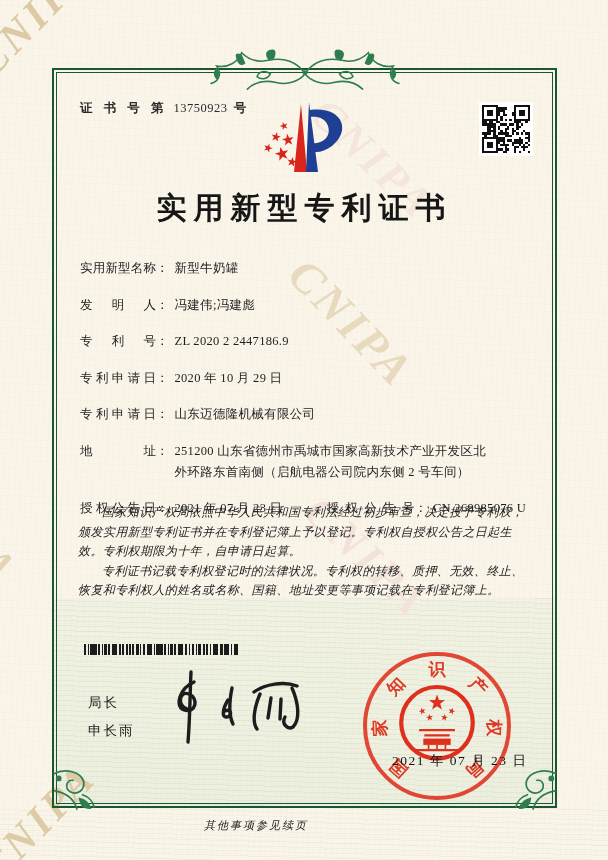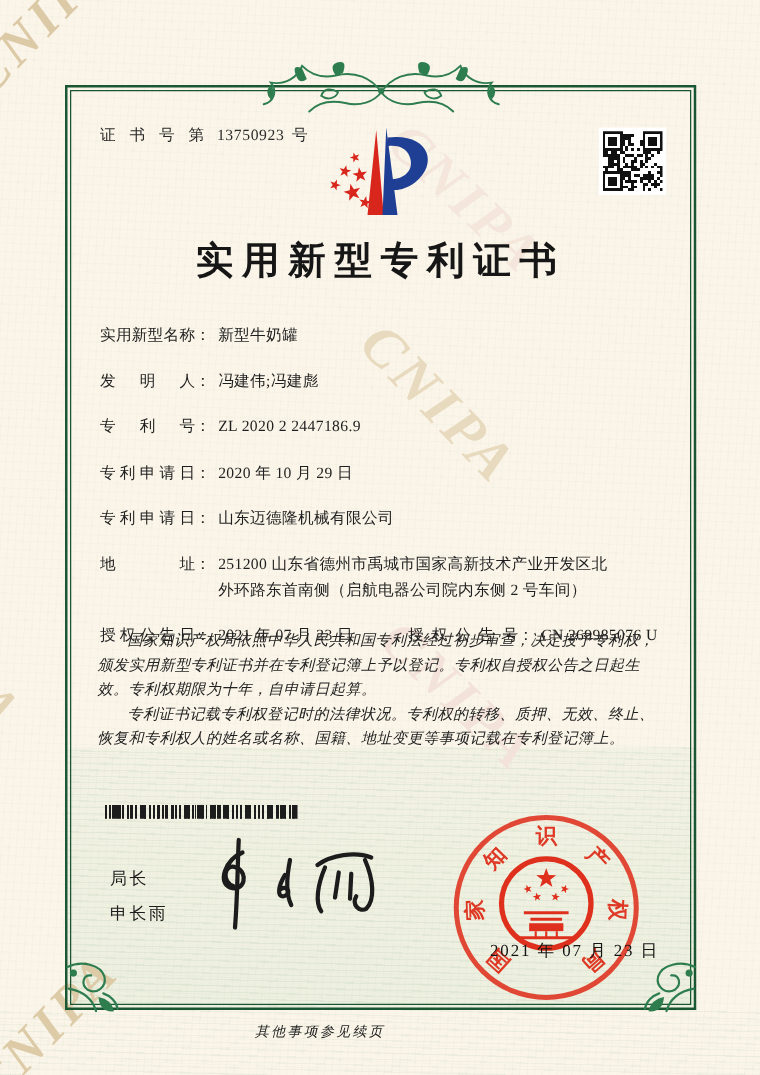--- a/index.html
+++ b/index.html
@@ -54,21 +54,21 @@
 
   .ornament-top { position:absolute; left:209px; top:44px; width:192px; height:50px; }
   .corner-orn   { position:absolute; width:48px; height:44px; }
   .corner-orn.bl { left:50px;  top:766px; }
   .corner-orn.br { left:512px; top:766px; transform:scaleX(-1); }
 
   .cert-no {
     position:absolute; left:80px; top:100px; font-size:12.5px; color:#2a2a2a;
     letter-spacing:1px;
   }
-  .cert-no .lbl { letter-spacing:4px; }
+  .cert-no .lbl { letter-spacing:4px;font-weight:bold; }
   .cert-no .num { letter-spacing:0.5px; padding:0 2px; }
 
   .qr { position:absolute; left:479px; top:102px; width:54px; height:54px; background:#fff; padding:3px; }
   .qr svg { display:block; width:100%; height:100%; }
 
   .logo { position:absolute; left:246px; top:96px; width:120px; height:82px; }
 
   .title {
     position:absolute; left:52px; top:188px; width:505px; text-align:center;
     font-size:30px; font-weight:600; color:#161616; letter-spacing:7px;

